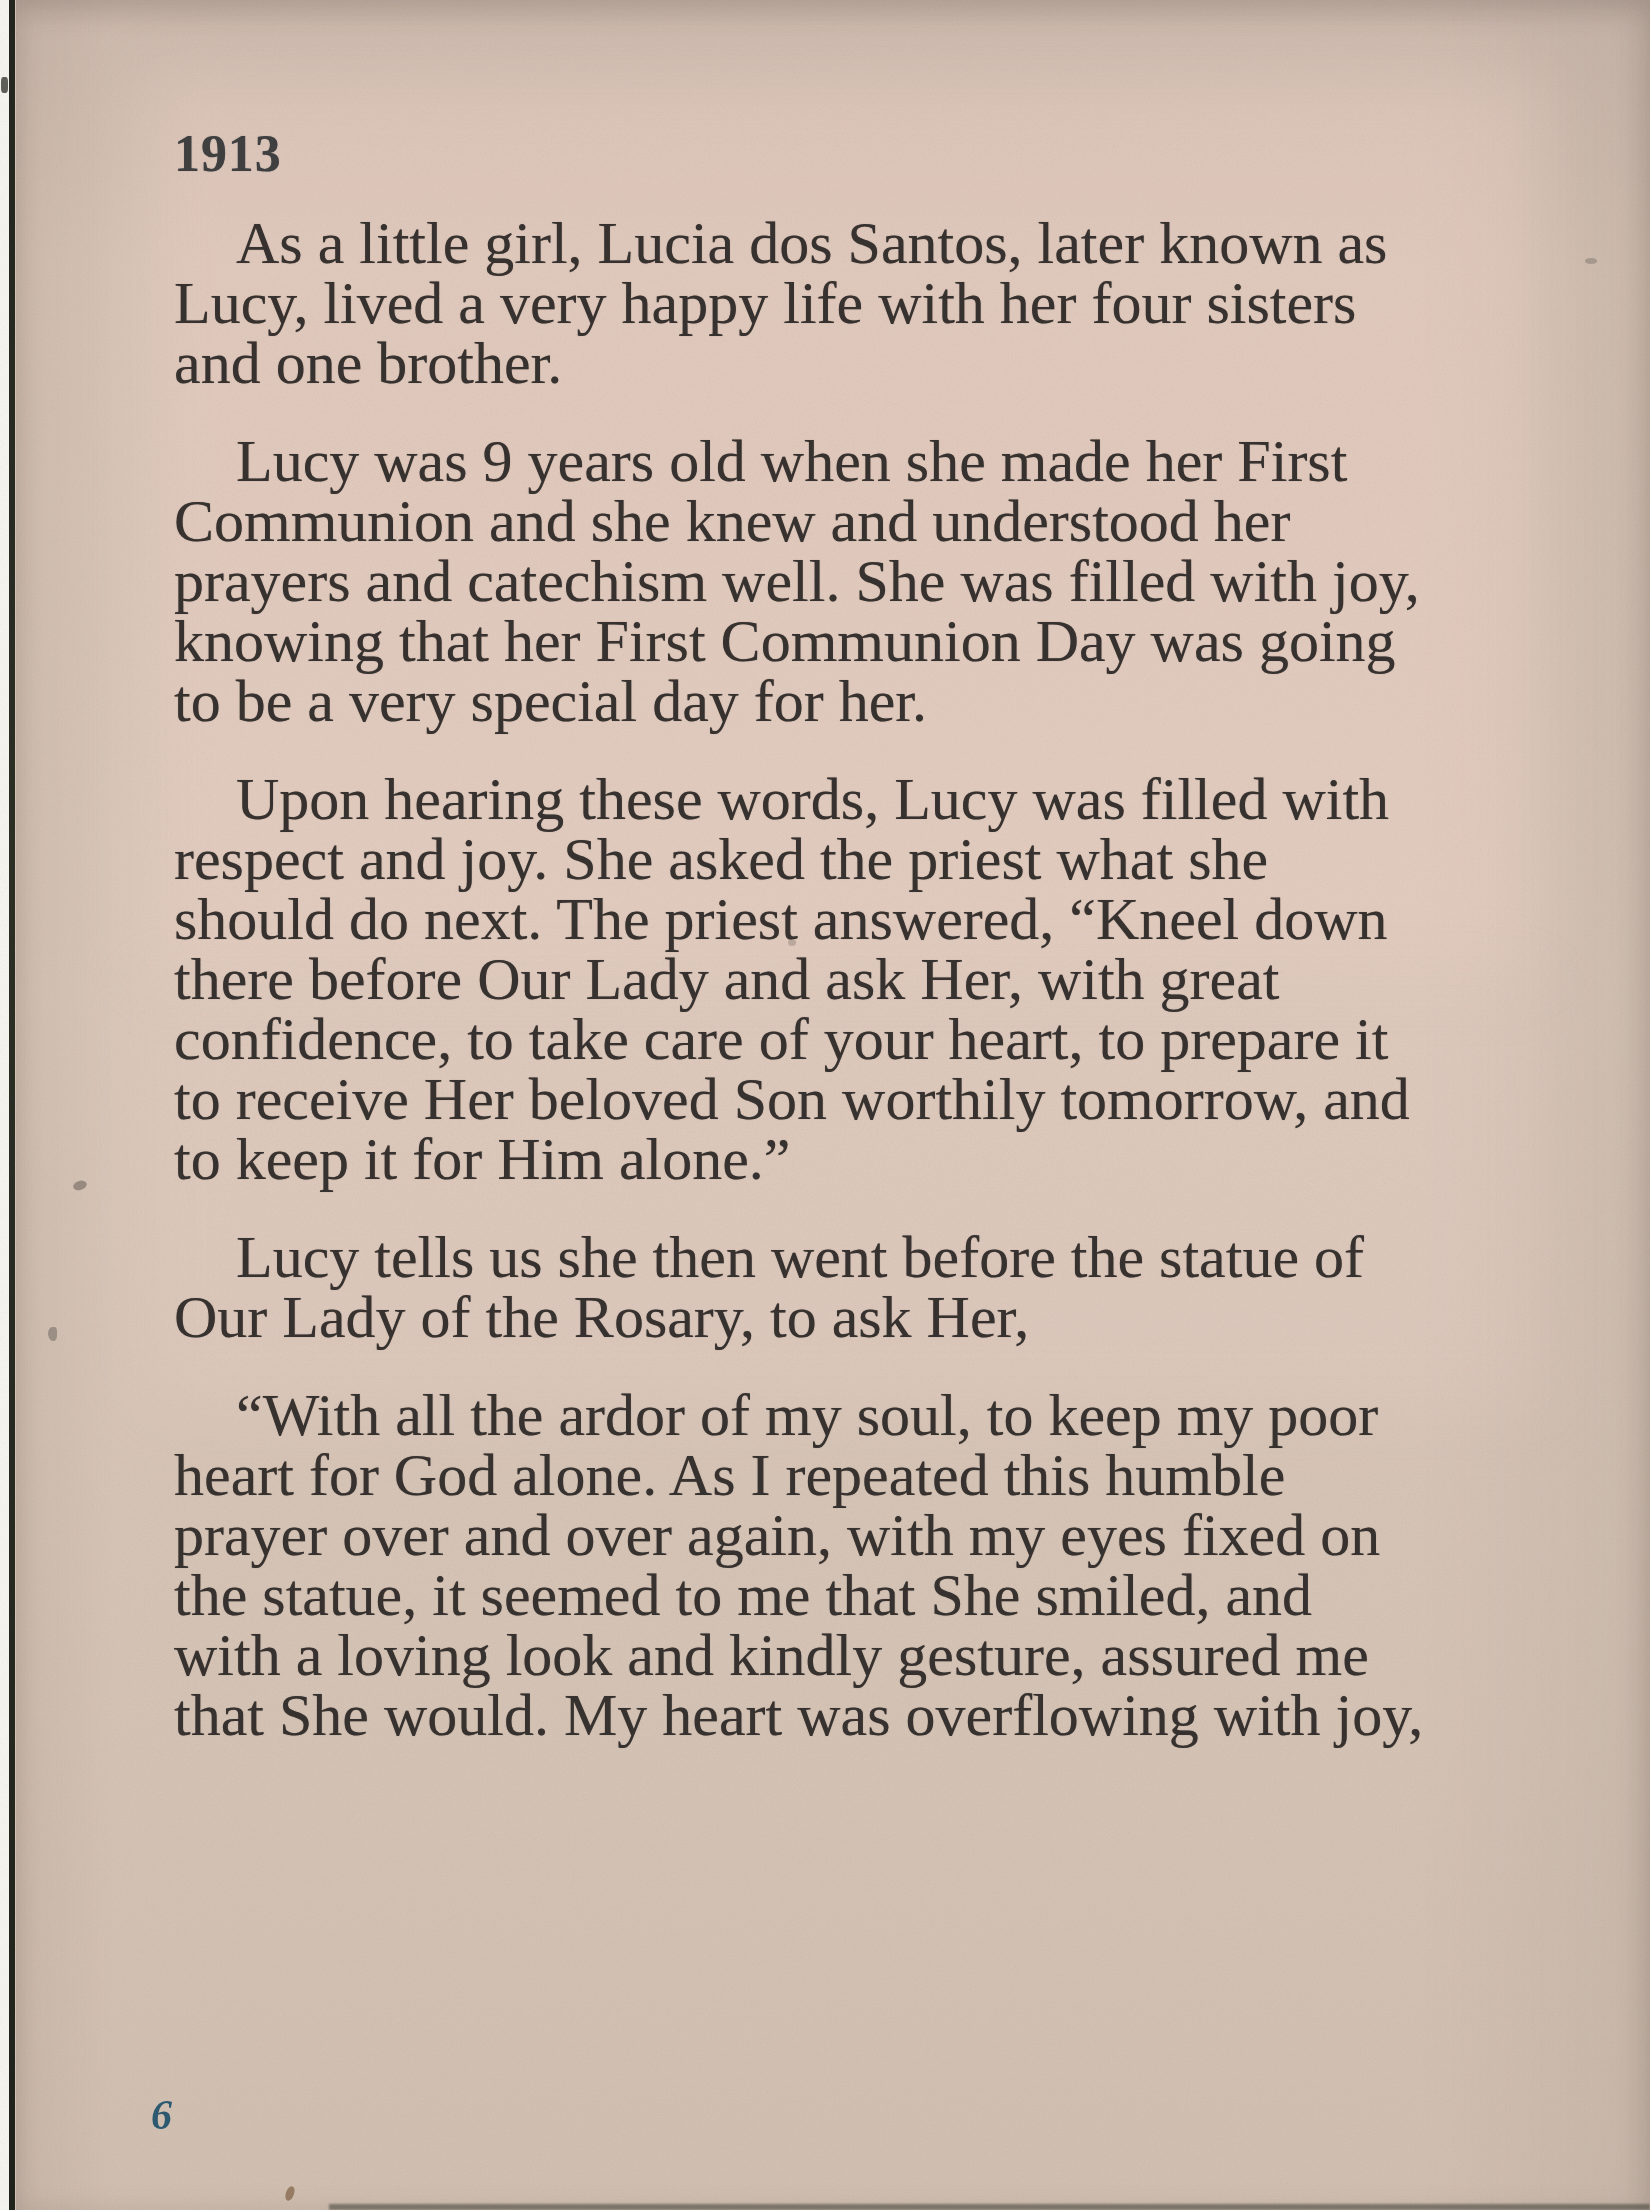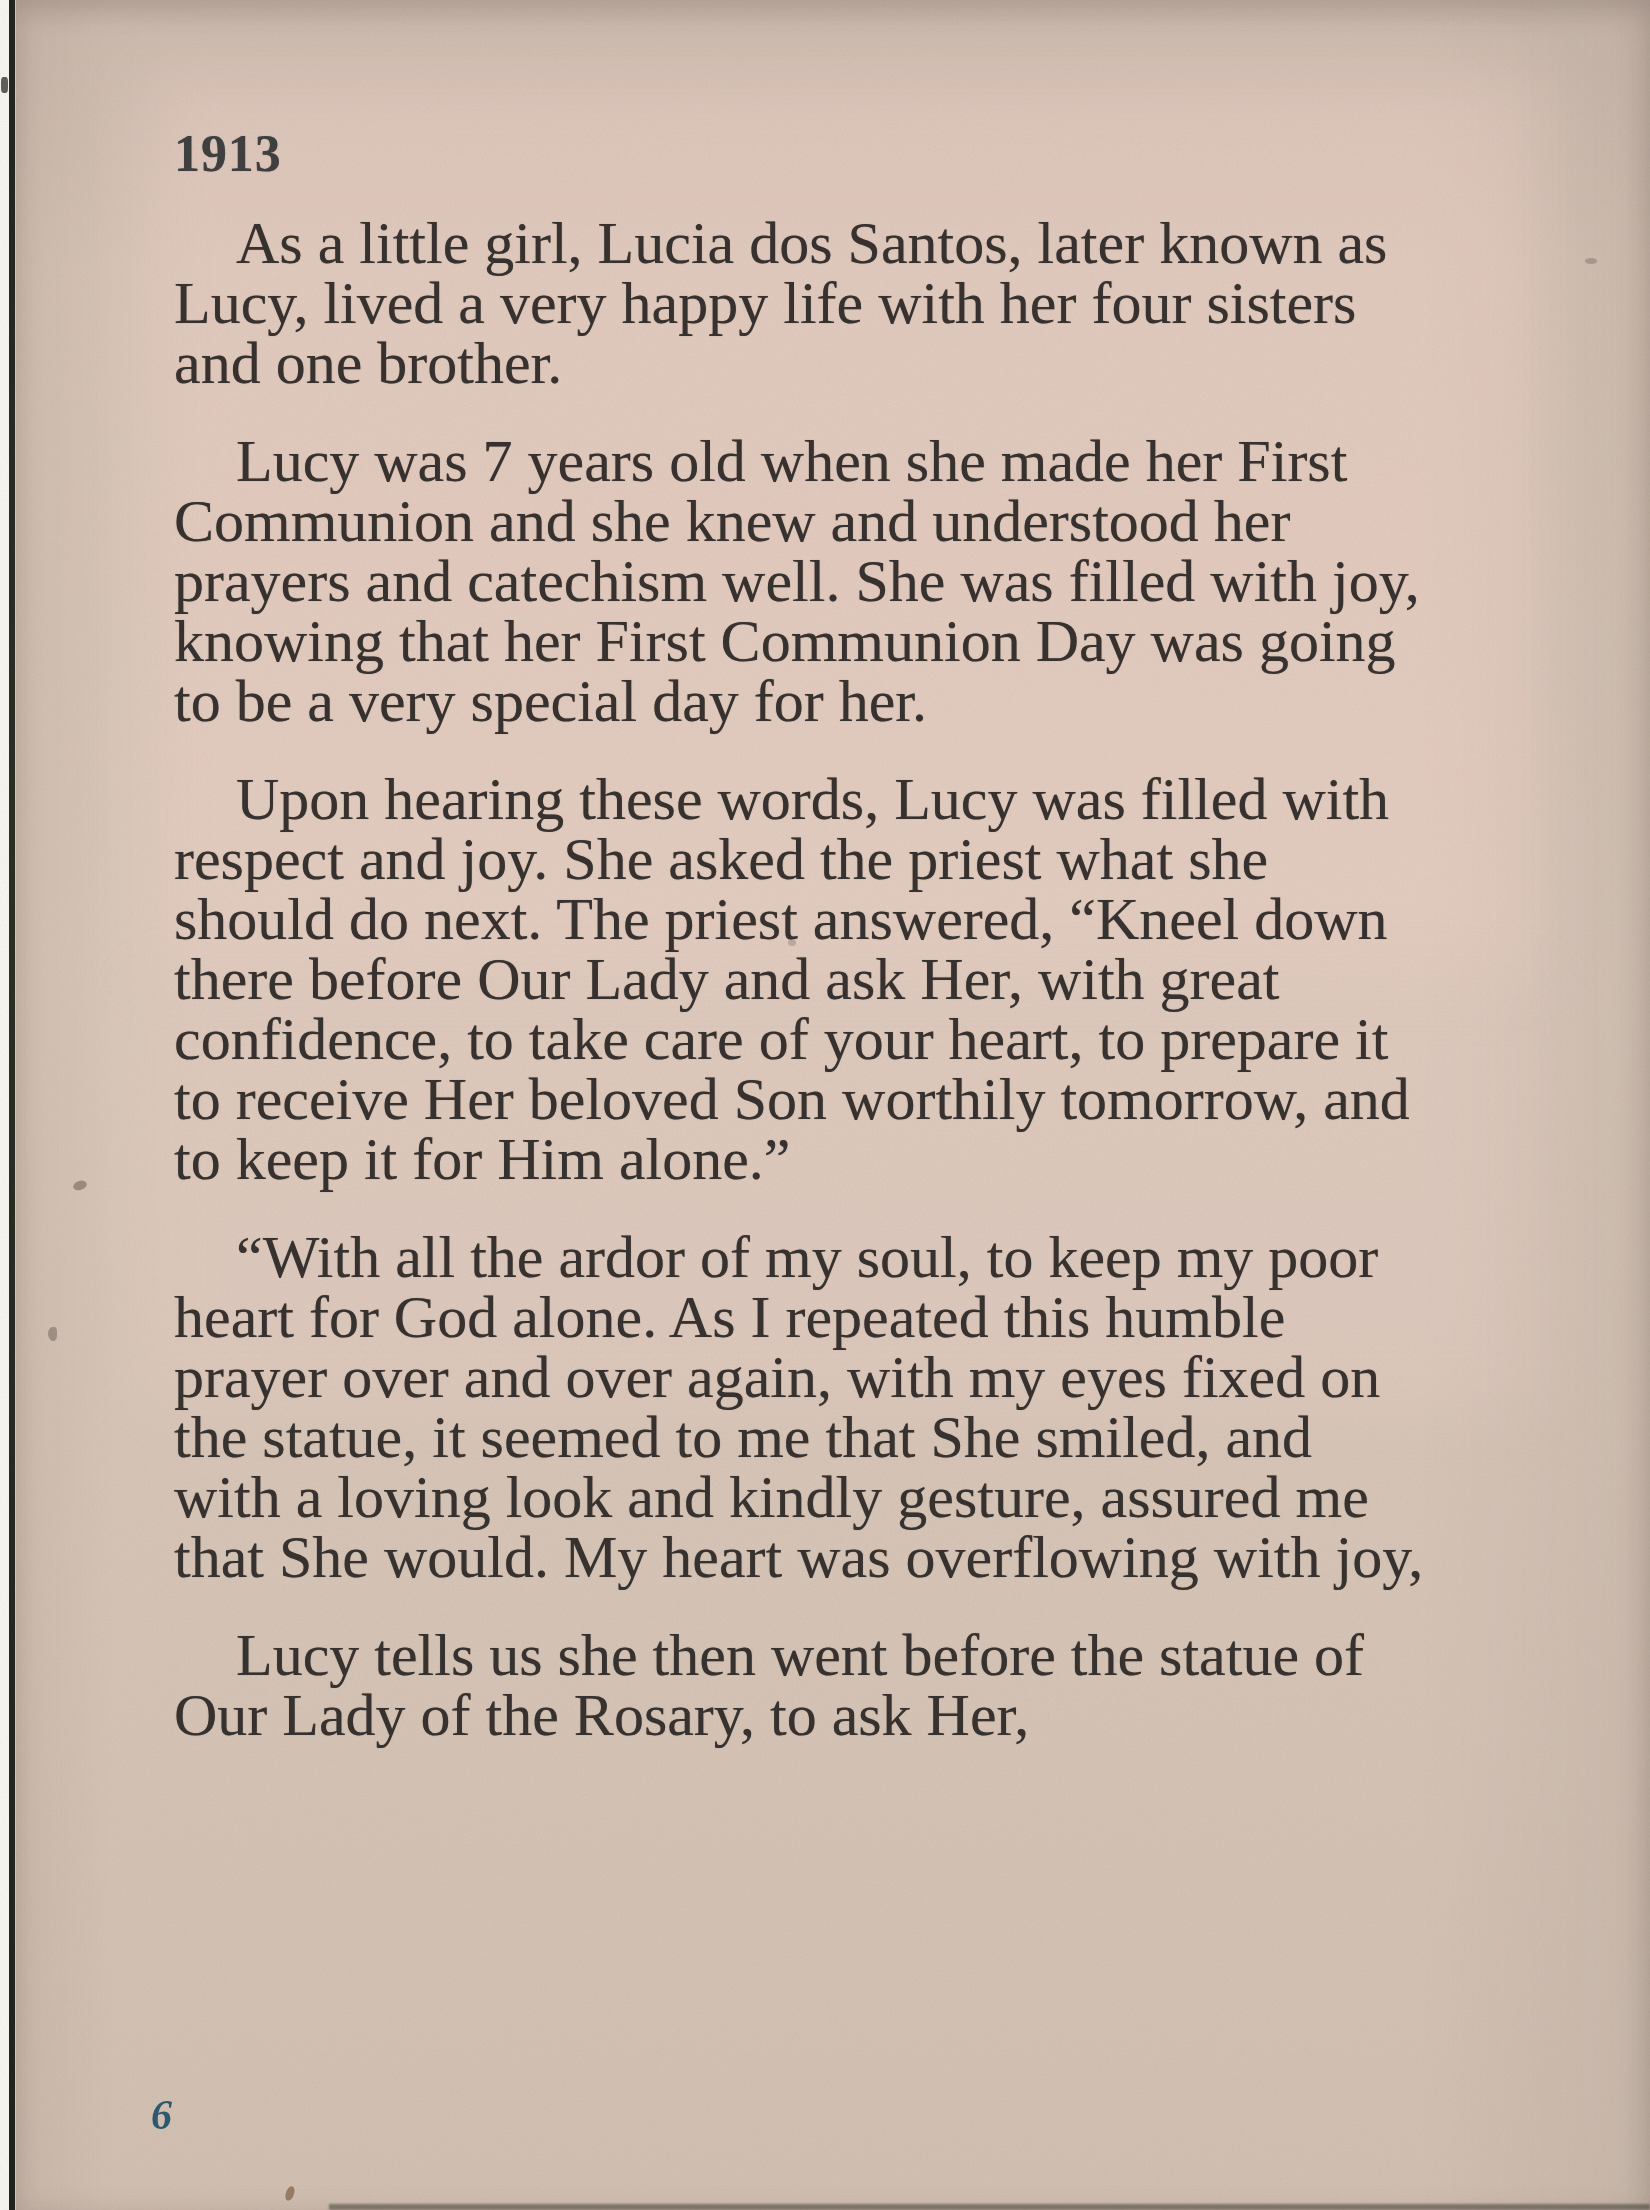--- a/index.html
+++ b/index.html
@@ -131,40 +131,40 @@
   <div class="speck speck-4"></div>
   <div class="speck speck-5"></div>
   <div class="speck speck-6"></div>
 
   <div class="text-block">
     <h1 class="year-heading">1913</h1>
     <div class="body-text">
       <p>As a little girl, Lucia dos Santos, later known as
 Lucy, lived a very happy life with her four sisters
 and one brother.</p>
-      <p>Lucy was 7 years old when she made her First
+      <p>Lucy was 9 years old when she made her First
 Communion and she knew and understood her
 prayers and catechism well. She was filled with joy,
 knowing that her First Communion Day was going
 to be a very special day for her.</p>
       <p>Upon hearing these words, Lucy was filled with
 respect and joy. She asked the priest what she
 should do next. The priest answered, “Kneel down
 there before Our Lady and ask Her, with great
 confidence, to take care of your heart, to prepare it
 to receive Her beloved Son worthily tomorrow, and
 to keep it for Him alone.”</p>
+      <p>Lucy tells us she then went before the statue of
+Our Lady of the Rosary, to ask Her,</p>
       <p>“With all the ardor of my soul, to keep my poor
 heart for God alone. As I repeated this humble
 prayer over and over again, with my eyes fixed on
 the statue, it seemed to me that She smiled, and
 with a loving look and kindly gesture, assured me
 that She would. My heart was overflowing with joy,</p>
-      <p>Lucy tells us she then went before the statue of
-Our Lady of the Rosary, to ask Her,</p>
     </div>
   </div>
 
   <div class="page-number">6</div>
 
   <svg class="grain" width="1650" height="2210" aria-hidden="true" viewBox="0 0 1806 2419">
     <filter id="grain-noise">
       <feTurbulence type="fractalNoise" baseFrequency="0.55" numOctaves="3" stitchTiles="stitch"></feTurbulence>
       <feColorMatrix type="saturate" values="0"></feColorMatrix>
     </filter>

